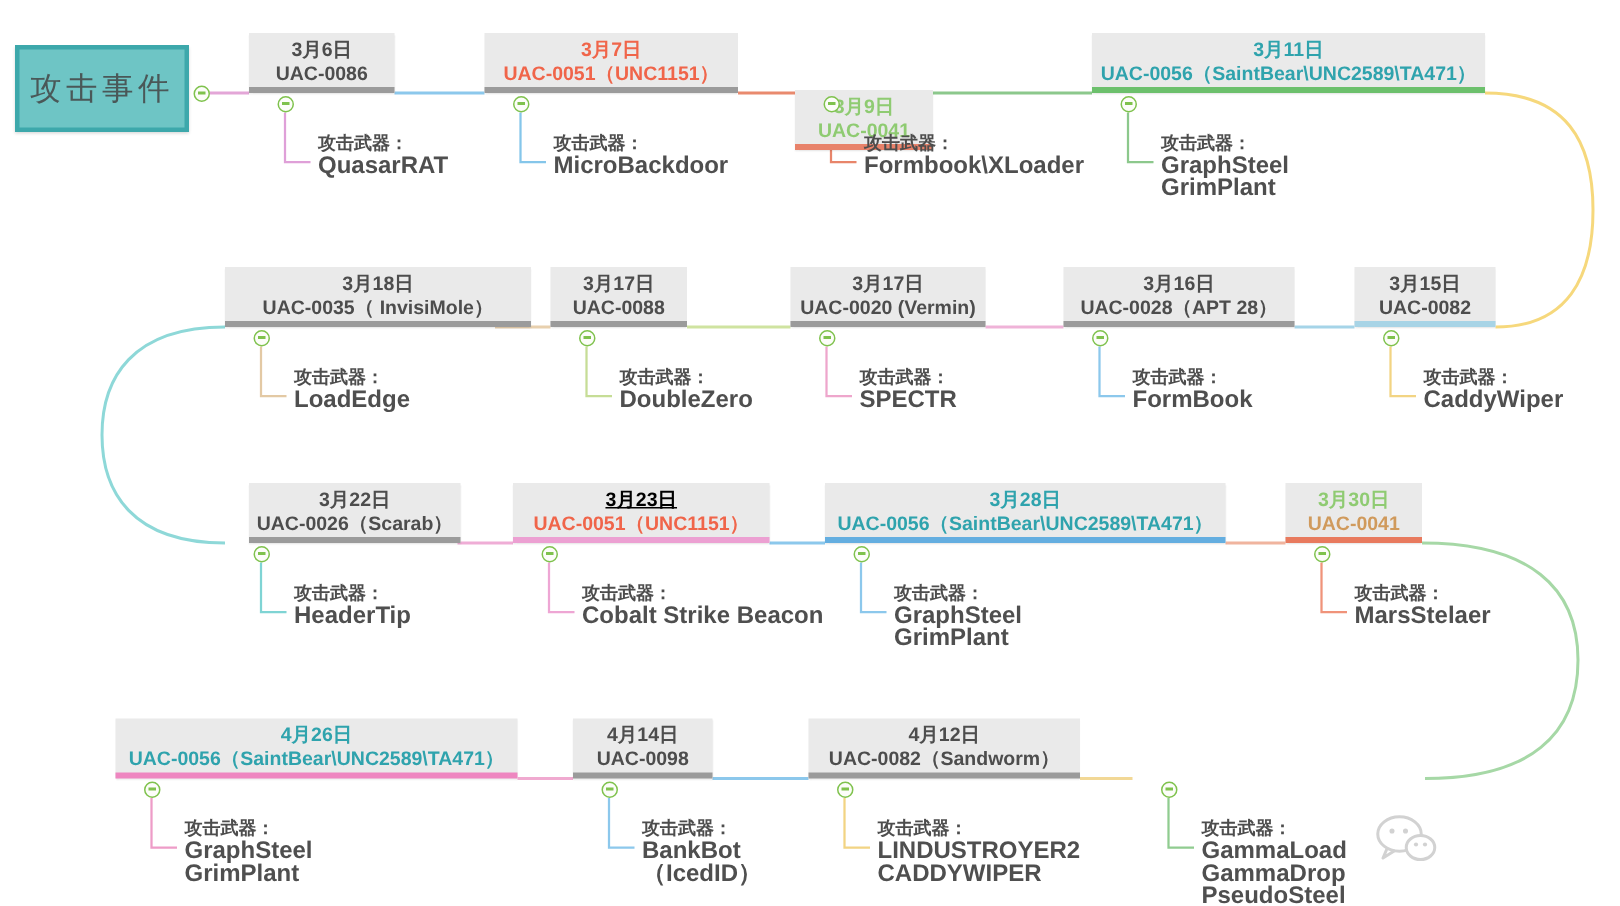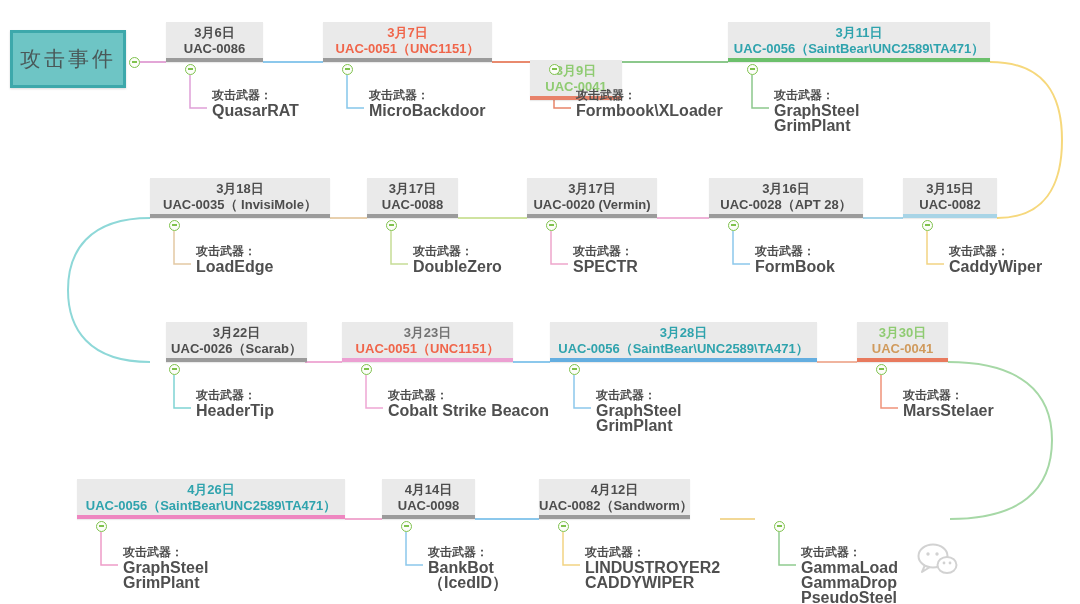--- a/index.html
+++ b/index.html
@@ -186,21 +186,21 @@
       <div class="date" style="color: rgb(77, 77, 77);">3月17日</div>
       <div class="group" style="color: rgb(77, 77, 77);">UAC-0088</div>
       <div class="bar" style="background: rgb(155, 155, 155);"></div>
     </div>
     <div class="marker" style="left: 385.5px; top: 219.5px;"></div>
     <div class="weapon" style="left: 413px; top: 244px;">
       <div class="wprefix">攻击武器：</div>
       <div class="wnames">DoubleZero</div>
     </div>
 
-    <div class="node" style="left: 150px; top: 178px; width: 180px;">
+    <div class="node" style="left: 150px; top: 178px; width: 204px;">
       <div class="date" style="color: rgb(77, 77, 77);">3月18日</div>
       <div class="group" style="color: rgb(77, 77, 77);">UAC-0035（ InvisiMole）</div>
       <div class="bar" style="background: rgb(155, 155, 155);"></div>
     </div>
     <div class="marker" style="left: 168.5px; top: 219.5px;"></div>
     <div class="weapon" style="left: 196px; top: 244px;">
       <div class="wprefix">攻击武器：</div>
       <div class="wnames">LoadEdge</div>
     </div>
 
@@ -209,21 +209,21 @@
       <div class="group" style="color: rgb(77, 77, 77);">UAC-0026（Scarab）</div>
       <div class="bar" style="background: rgb(155, 155, 155);"></div>
     </div>
     <div class="marker" style="left: 168.5px; top: 363.5px;"></div>
     <div class="weapon" style="left: 196px; top: 388px;">
       <div class="wprefix">攻击武器：</div>
       <div class="wnames">HeaderTip</div>
     </div>
 
     <div class="node" style="left: 342px; top: 322px; width: 171px;">
-      <div class="date" style="color: #737373;">3月23日</div>
+      <div class="date" style="color: #000000; text-decoration: underline;">3月23日</div>
       <div class="group" style="color: rgb(240, 101, 74);">UAC-0051（UNC1151）</div>
       <div class="bar" style="background: rgb(236, 160, 210);"></div>
     </div>
     <div class="marker" style="left: 360.5px; top: 363.5px;"></div>
     <div class="weapon" style="left: 388px; top: 388px;">
       <div class="wprefix">攻击武器：</div>
       <div class="wnames">Cobalt Strike Beacon</div>
     </div>
 
     <div class="node" style="left: 550px; top: 322px; width: 267px;">
@@ -250,21 +250,21 @@
     </div>
 
     <div class="marker" style="left: 773.5px; top: 520.5px;"></div>
     <div class="weapon" style="left: 801px; top: 545px;">
       <div class="wprefix">攻击武器：</div>
       <div class="wnames">GammaLoad
 GammaDrop
 PseudoSteel</div>
     </div>
 
-    <div class="node" style="left: 539px; top: 479px; width: 151px;">
+    <div class="node" style="left: 539px; top: 479px; width: 181px;">
       <div class="date" style="color: rgb(77, 77, 77);">4月12日</div>
       <div class="group" style="color: rgb(77, 77, 77);">UAC-0082（Sandworm）</div>
       <div class="bar" style="background: rgb(155, 155, 155);"></div>
     </div>
     <div class="marker" style="left: 557.5px; top: 520.5px;"></div>
     <div class="weapon" style="left: 585px; top: 545px;">
       <div class="wprefix">攻击武器：</div>
       <div class="wnames">LINDUSTROYER2
 CADDYWIPER</div>
     </div>

